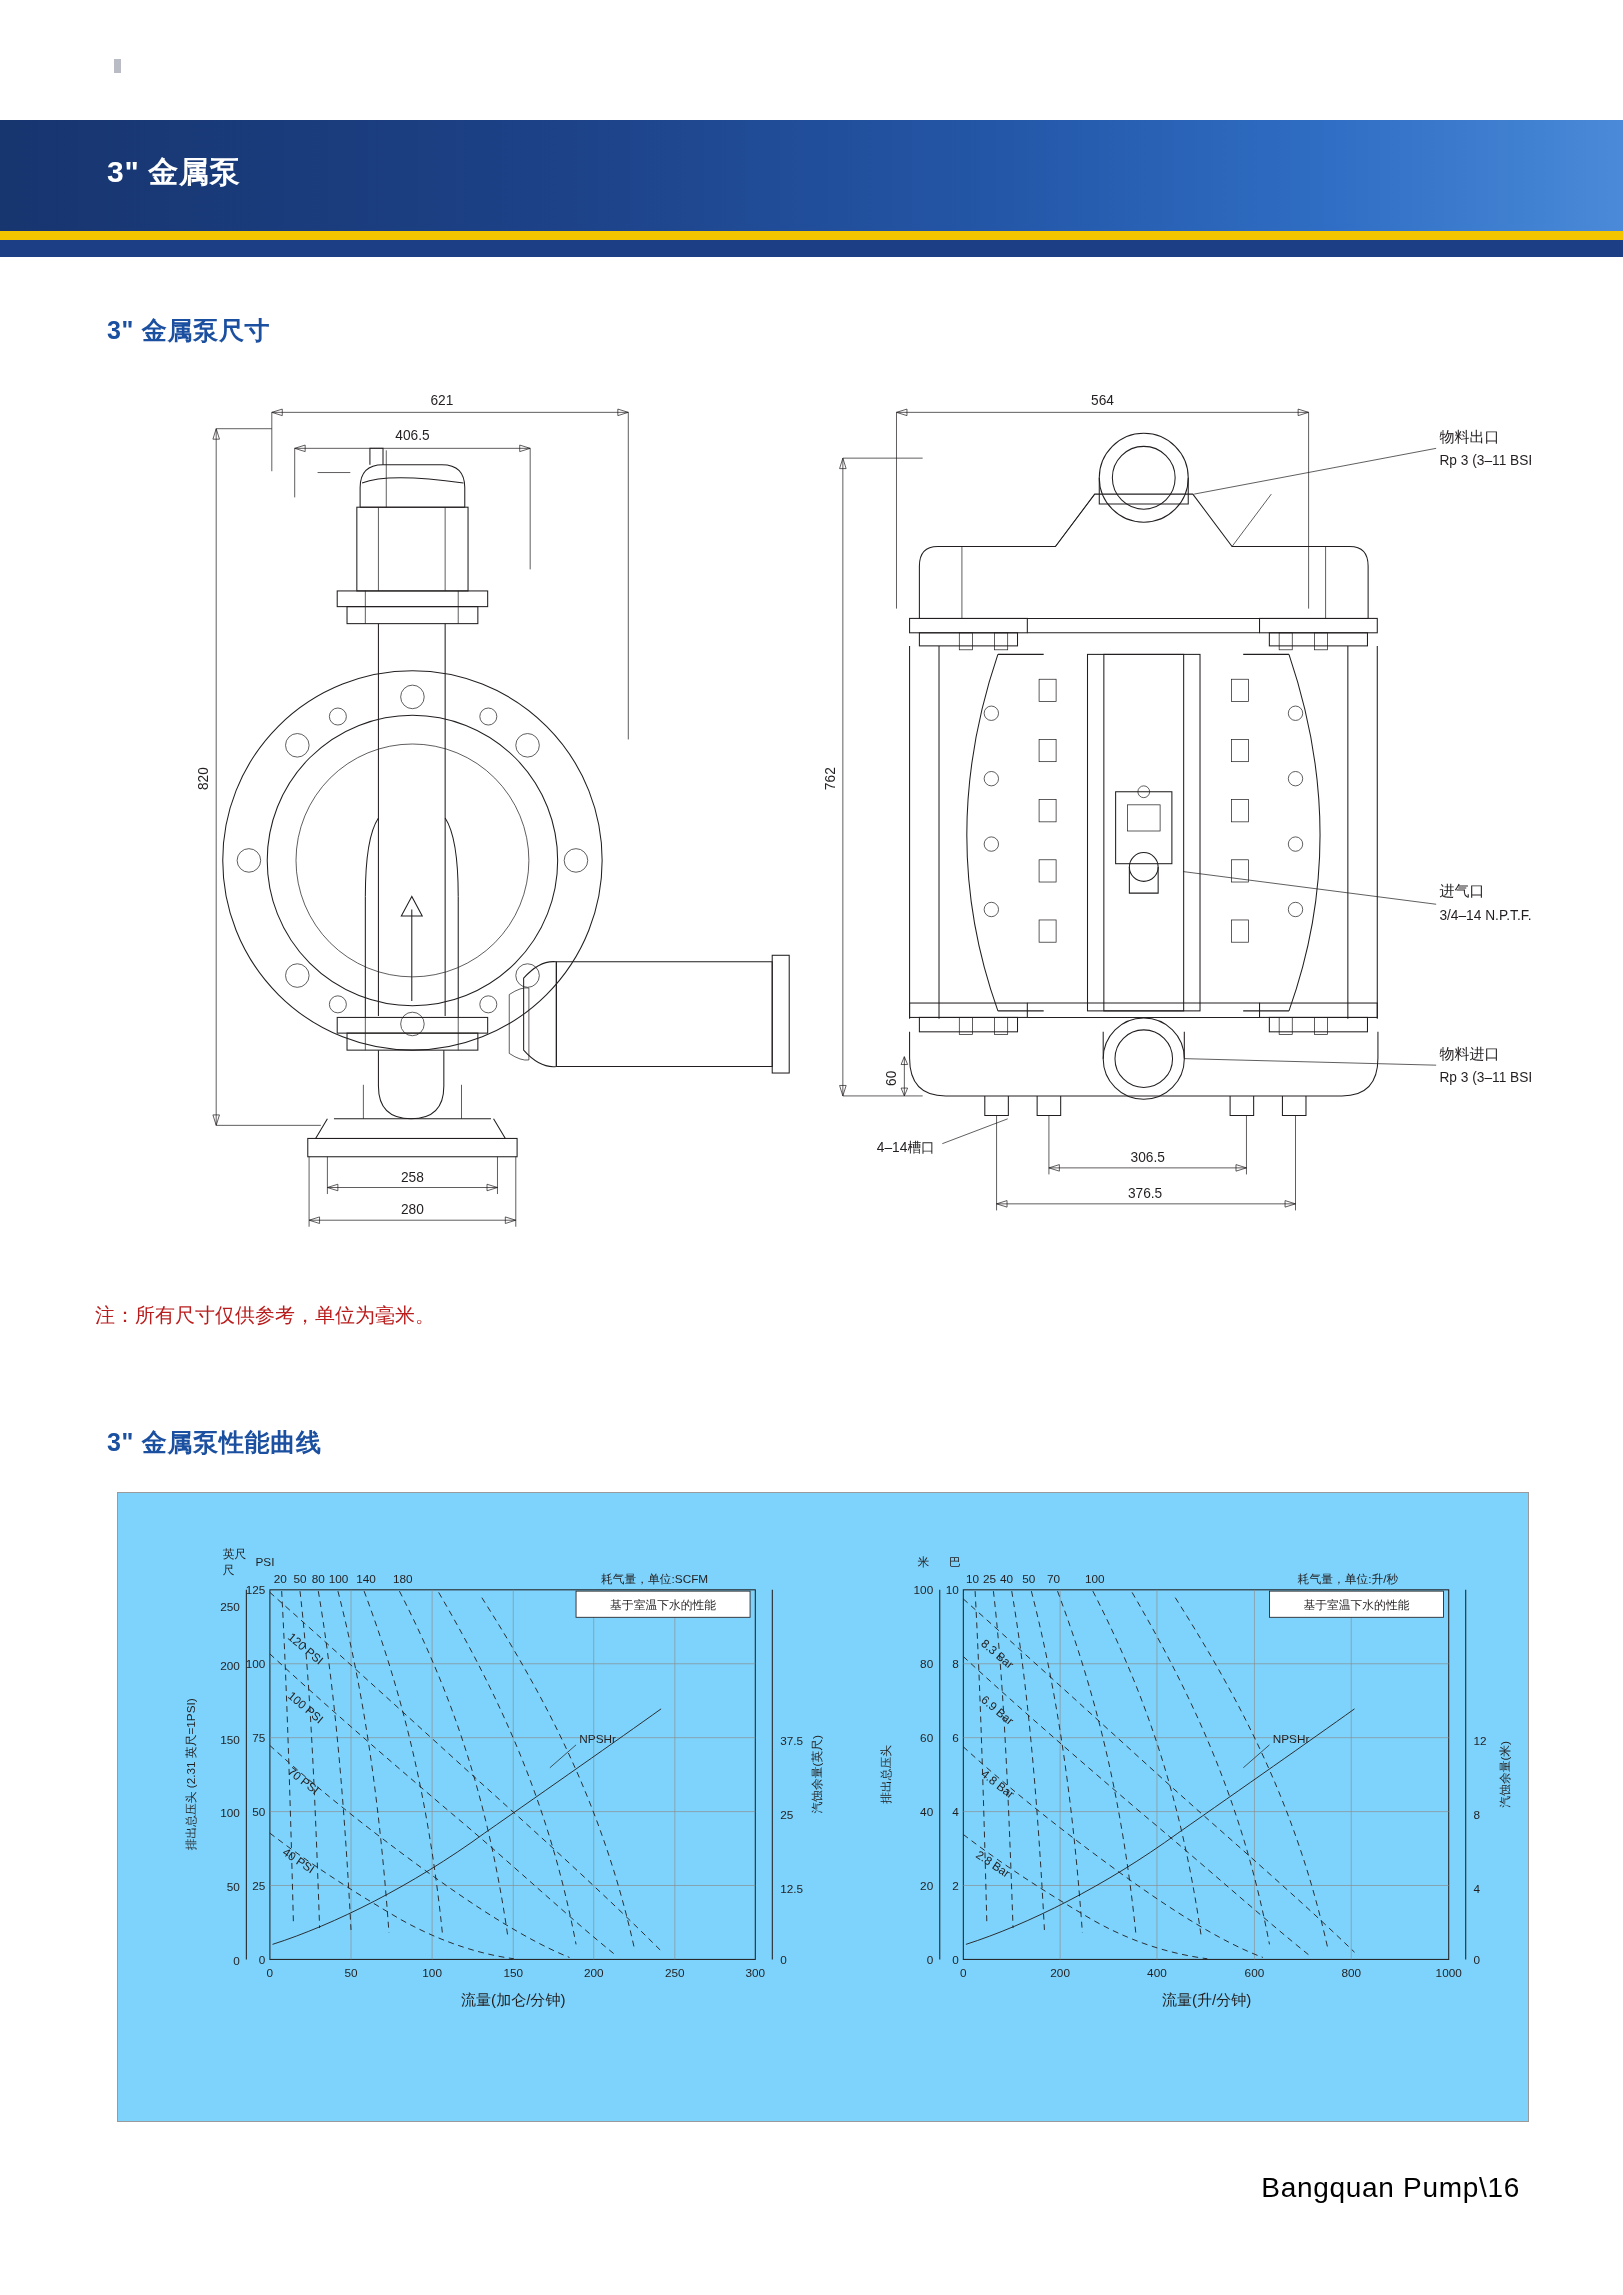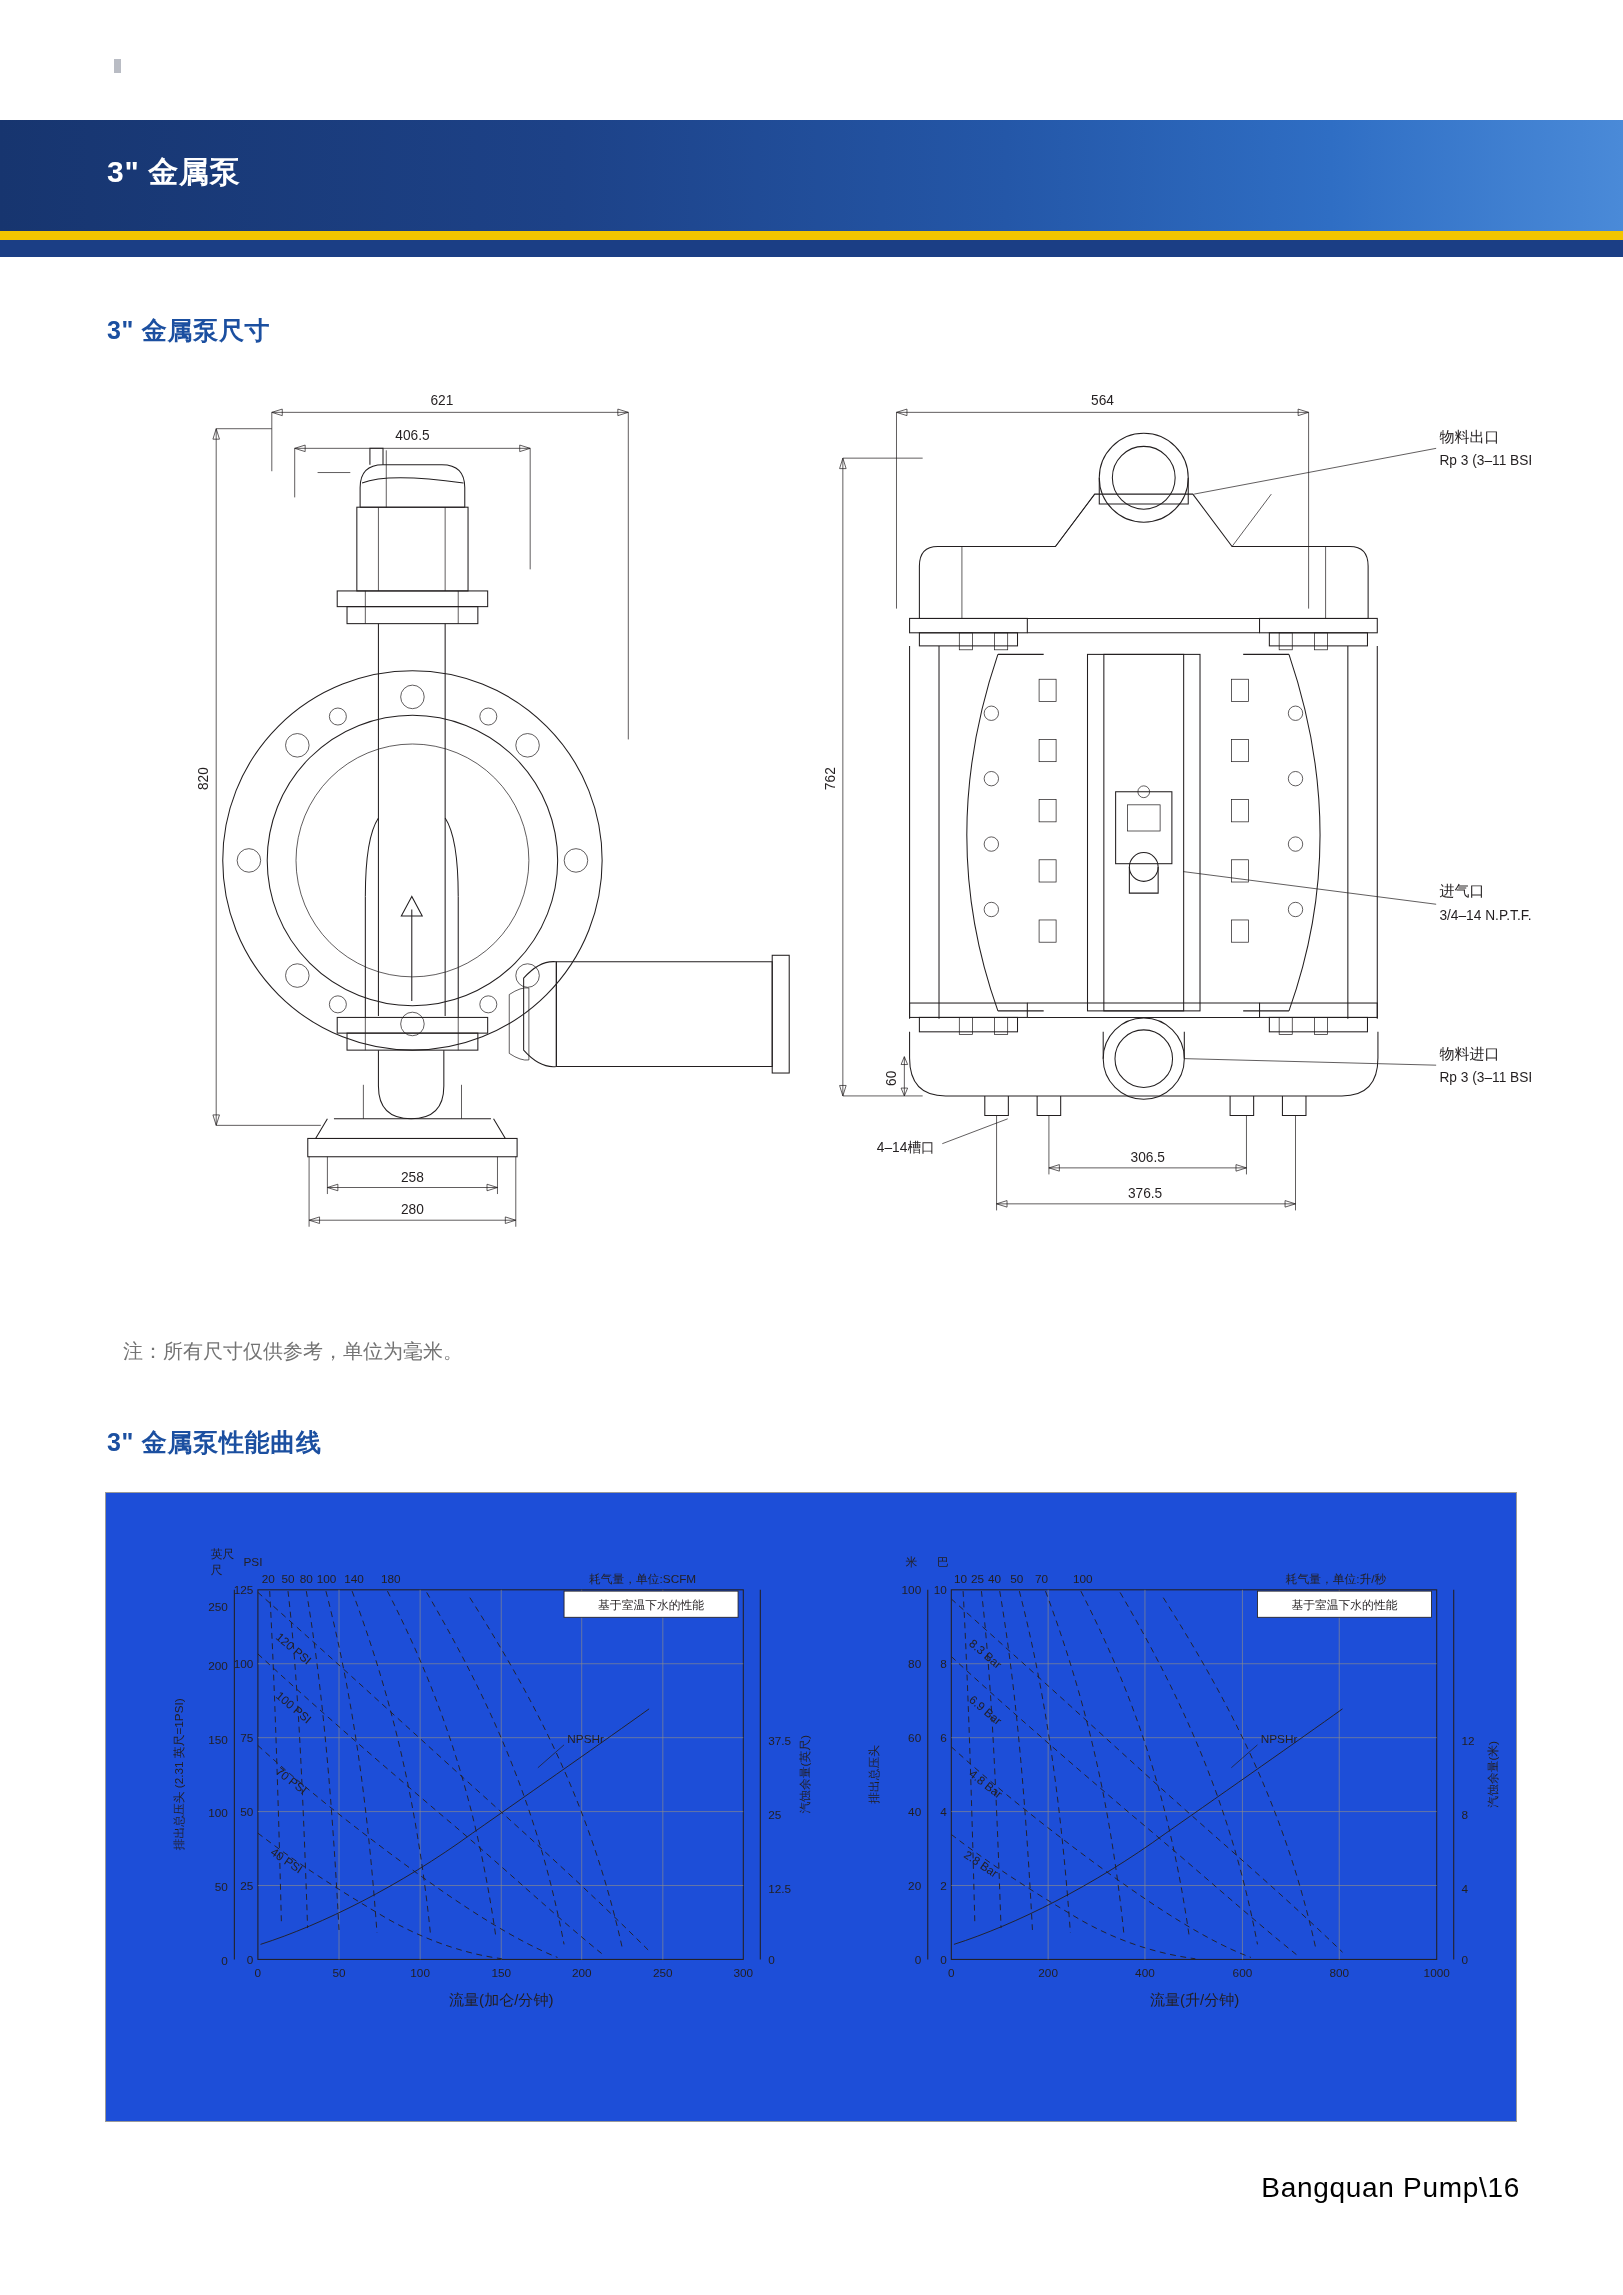--- a/index.html
+++ b/index.html
@@ -73,35 +73,34 @@
   .drawing-area {
     position: absolute;
     left: 105px;
     top: 373px;
     width: 1426px;
     height: 916px;
     text-decoration: underline;
   }
   .note-text {
     position: absolute;
-    left: 123px;
+    left: 95px;
     top: 1302px;
     font-size: 20px;
-    color: #737373;
-    margin-top: 36px;
+    color: #b91c1c;
   }
 
   
   .perf-panel {
     position: absolute;
-    left: 105px;
+    left: 117px;
     top: 1492px;
     width: 1410px;
     height: 628px;
-    background: #1d4ed8;
+    background: #7dd3fc;
     border: 0.7px solid #9a9a9a;
   }
 
   .footer {
     position: absolute;
     right: 103px;
     top: 2172px;
     font-size: 28px;
     color: #000000;
     letter-spacing: 0.7px;

